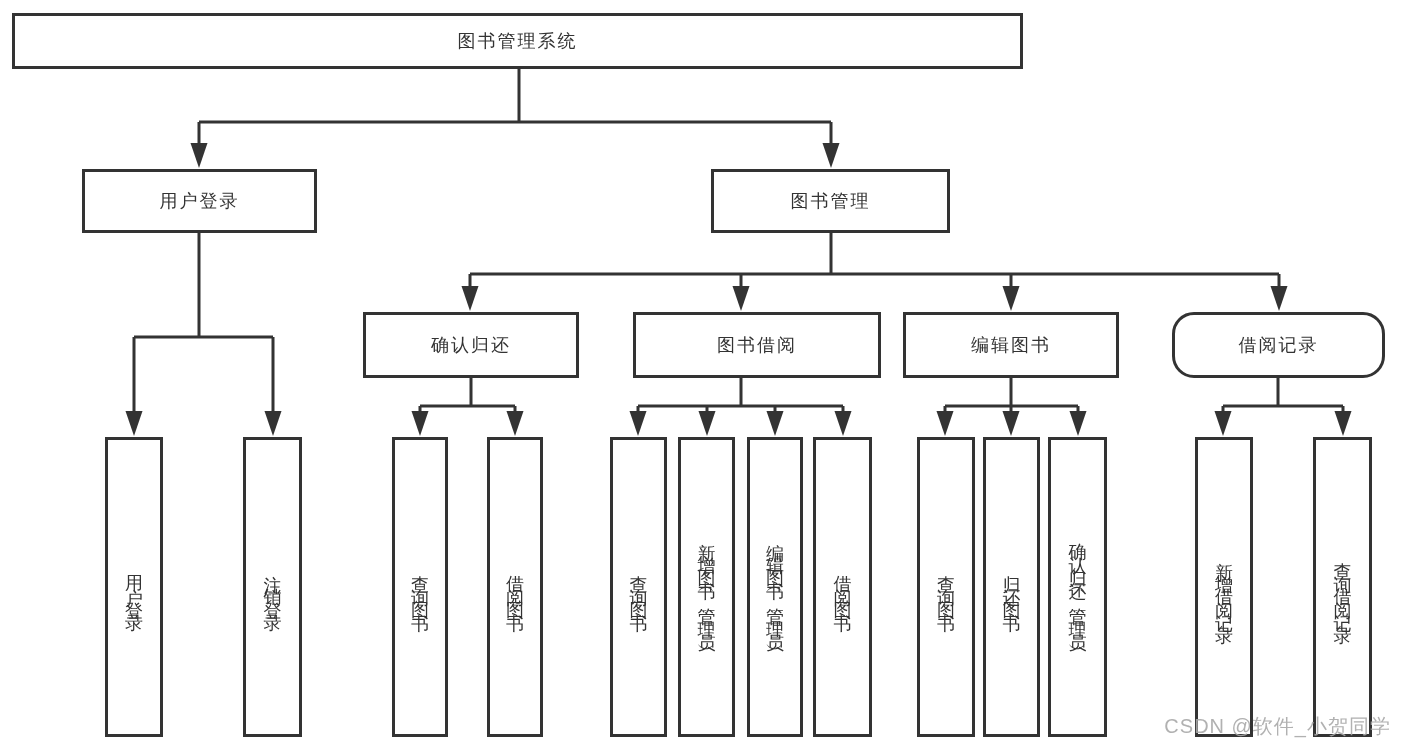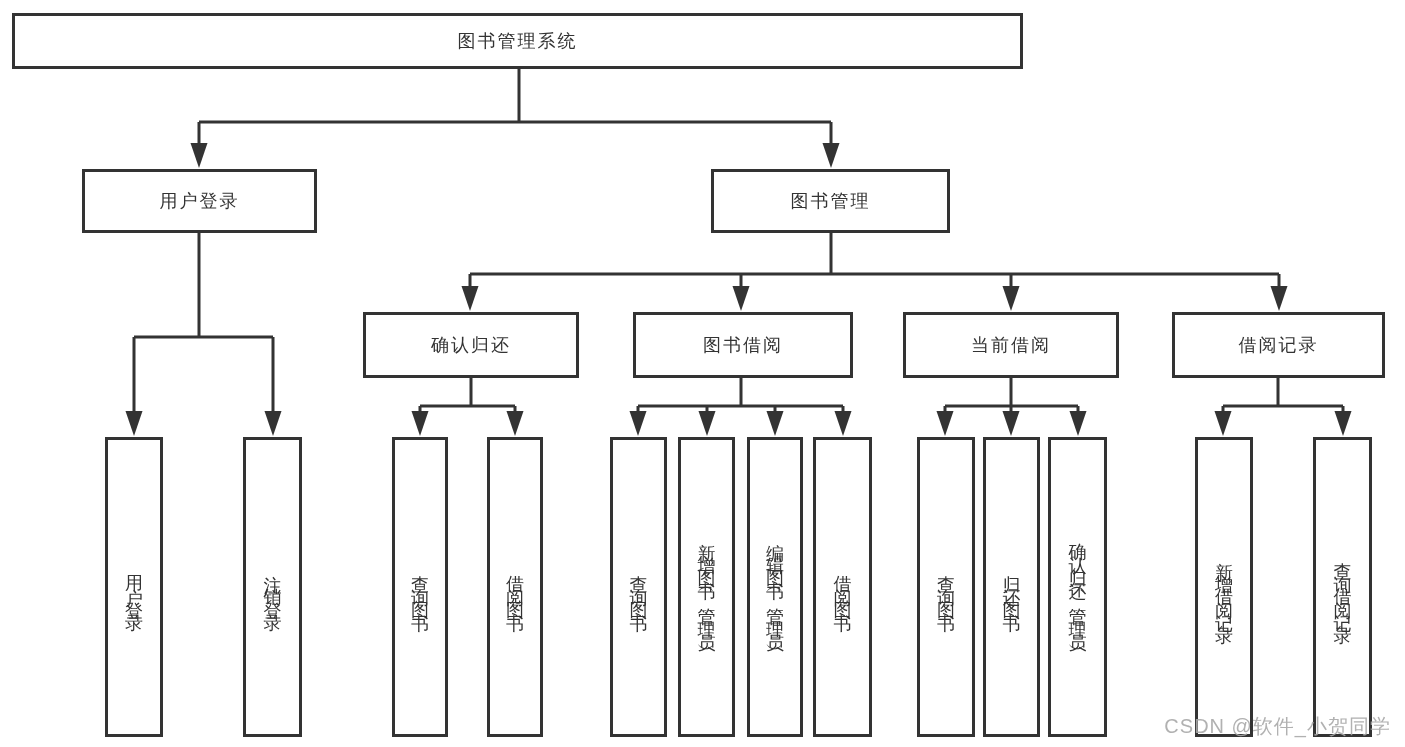--- a/index.html
+++ b/index.html
@@ -95,27 +95,27 @@
   <div class="node hnode" style="left:82px;top:169px;width:235px;height:64px;">
     <span>用户登录</span>
   </div>
   <div class="node hnode" style="left:711px;top:169px;width:239px;height:64px;text-align:center;">
     <span>图书管理</span>
   </div>
 
   <div class="node hnode" style="left:363px;top:312px;width:216px;height:66px;">
     <span>确认归还</span>
   </div>
-  <div class="node hnode" style="left:633px;top:312px;width:220px;height:66px;">
+  <div class="node hnode" style="left:633px;top:312px;width:248px;height:66px;">
     <span>图书借阅</span>
   </div>
   <div class="node hnode" style="left:903px;top:312px;width:216px;height:66px;">
-    <span>当前借阅</span>
+    <span>编辑图书</span>
   </div>
-  <div class="node hnode" style="left:1172px;top:312px;width:213px;height:66px;">
+  <div class="node hnode" style="left:1172px;top:312px;width:213px;height:66px;border-radius:22px;">
     <span>借阅记录</span>
   </div>
 
   <div class="node leaf" style="left:105px;width:58px;">
     <span>用户登录</span>
   </div>
   <div class="node leaf" style="left:243px;width:59px;">
     <span>注销登录</span>
   </div>
   <div class="node leaf" style="left:392px;width:56px;">

